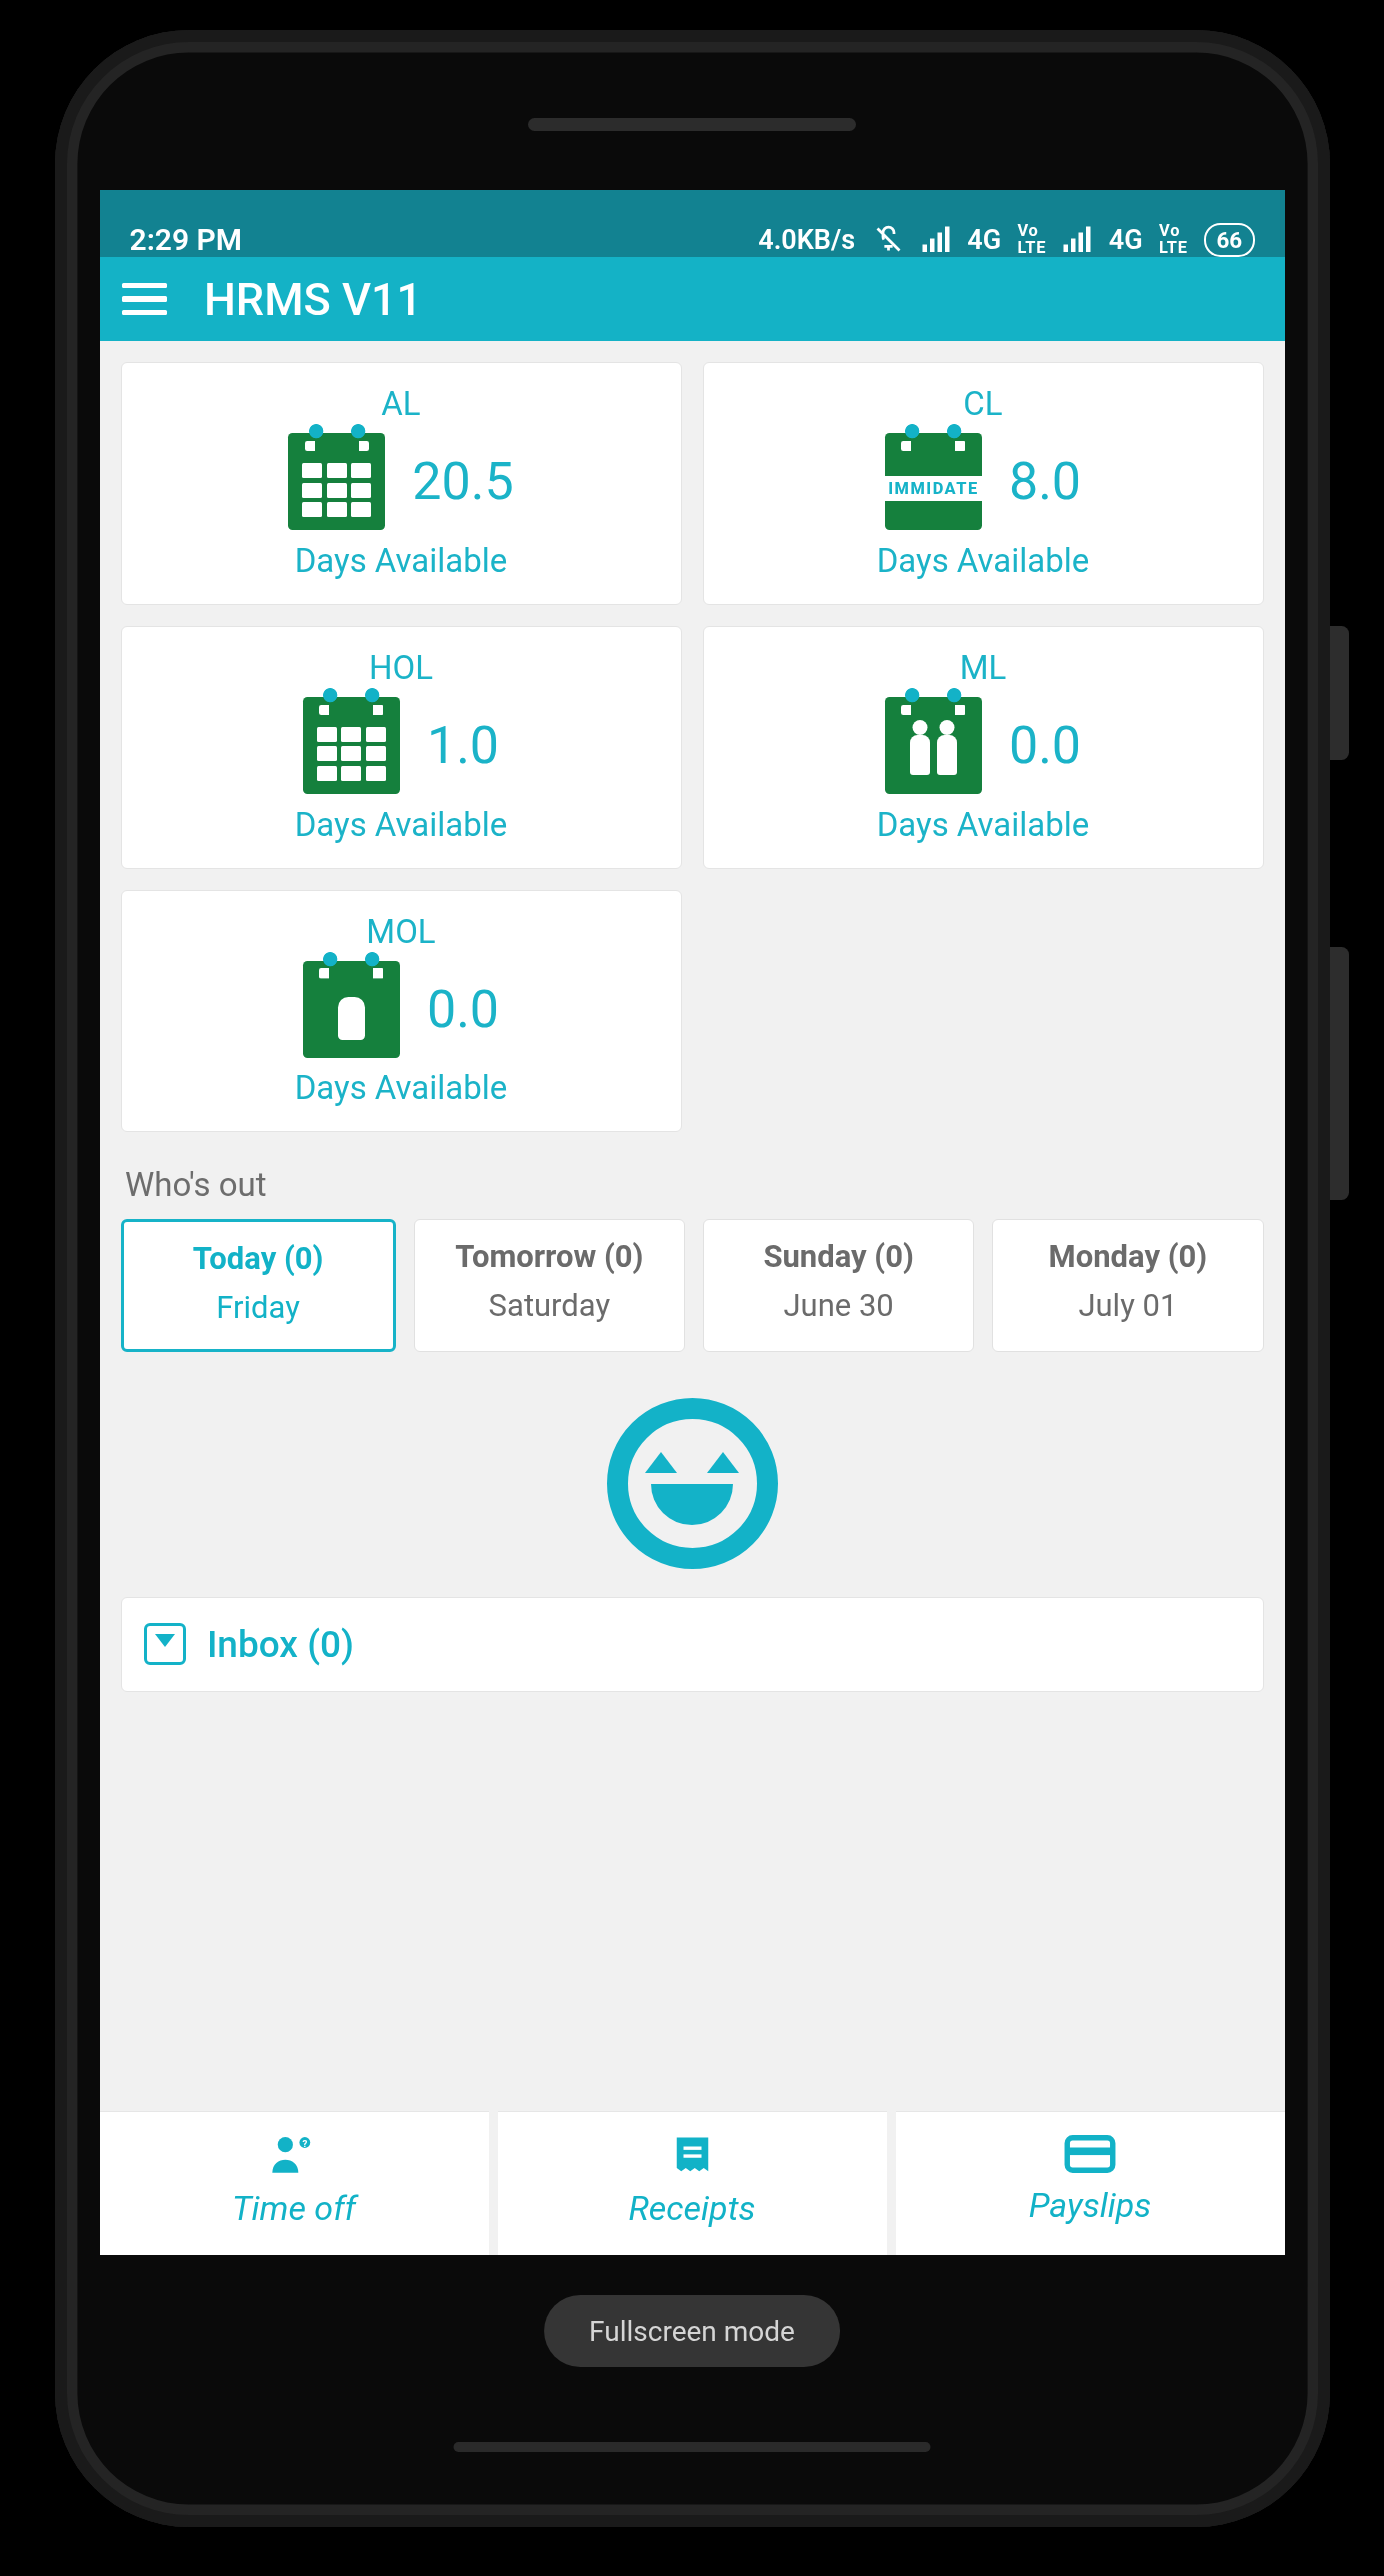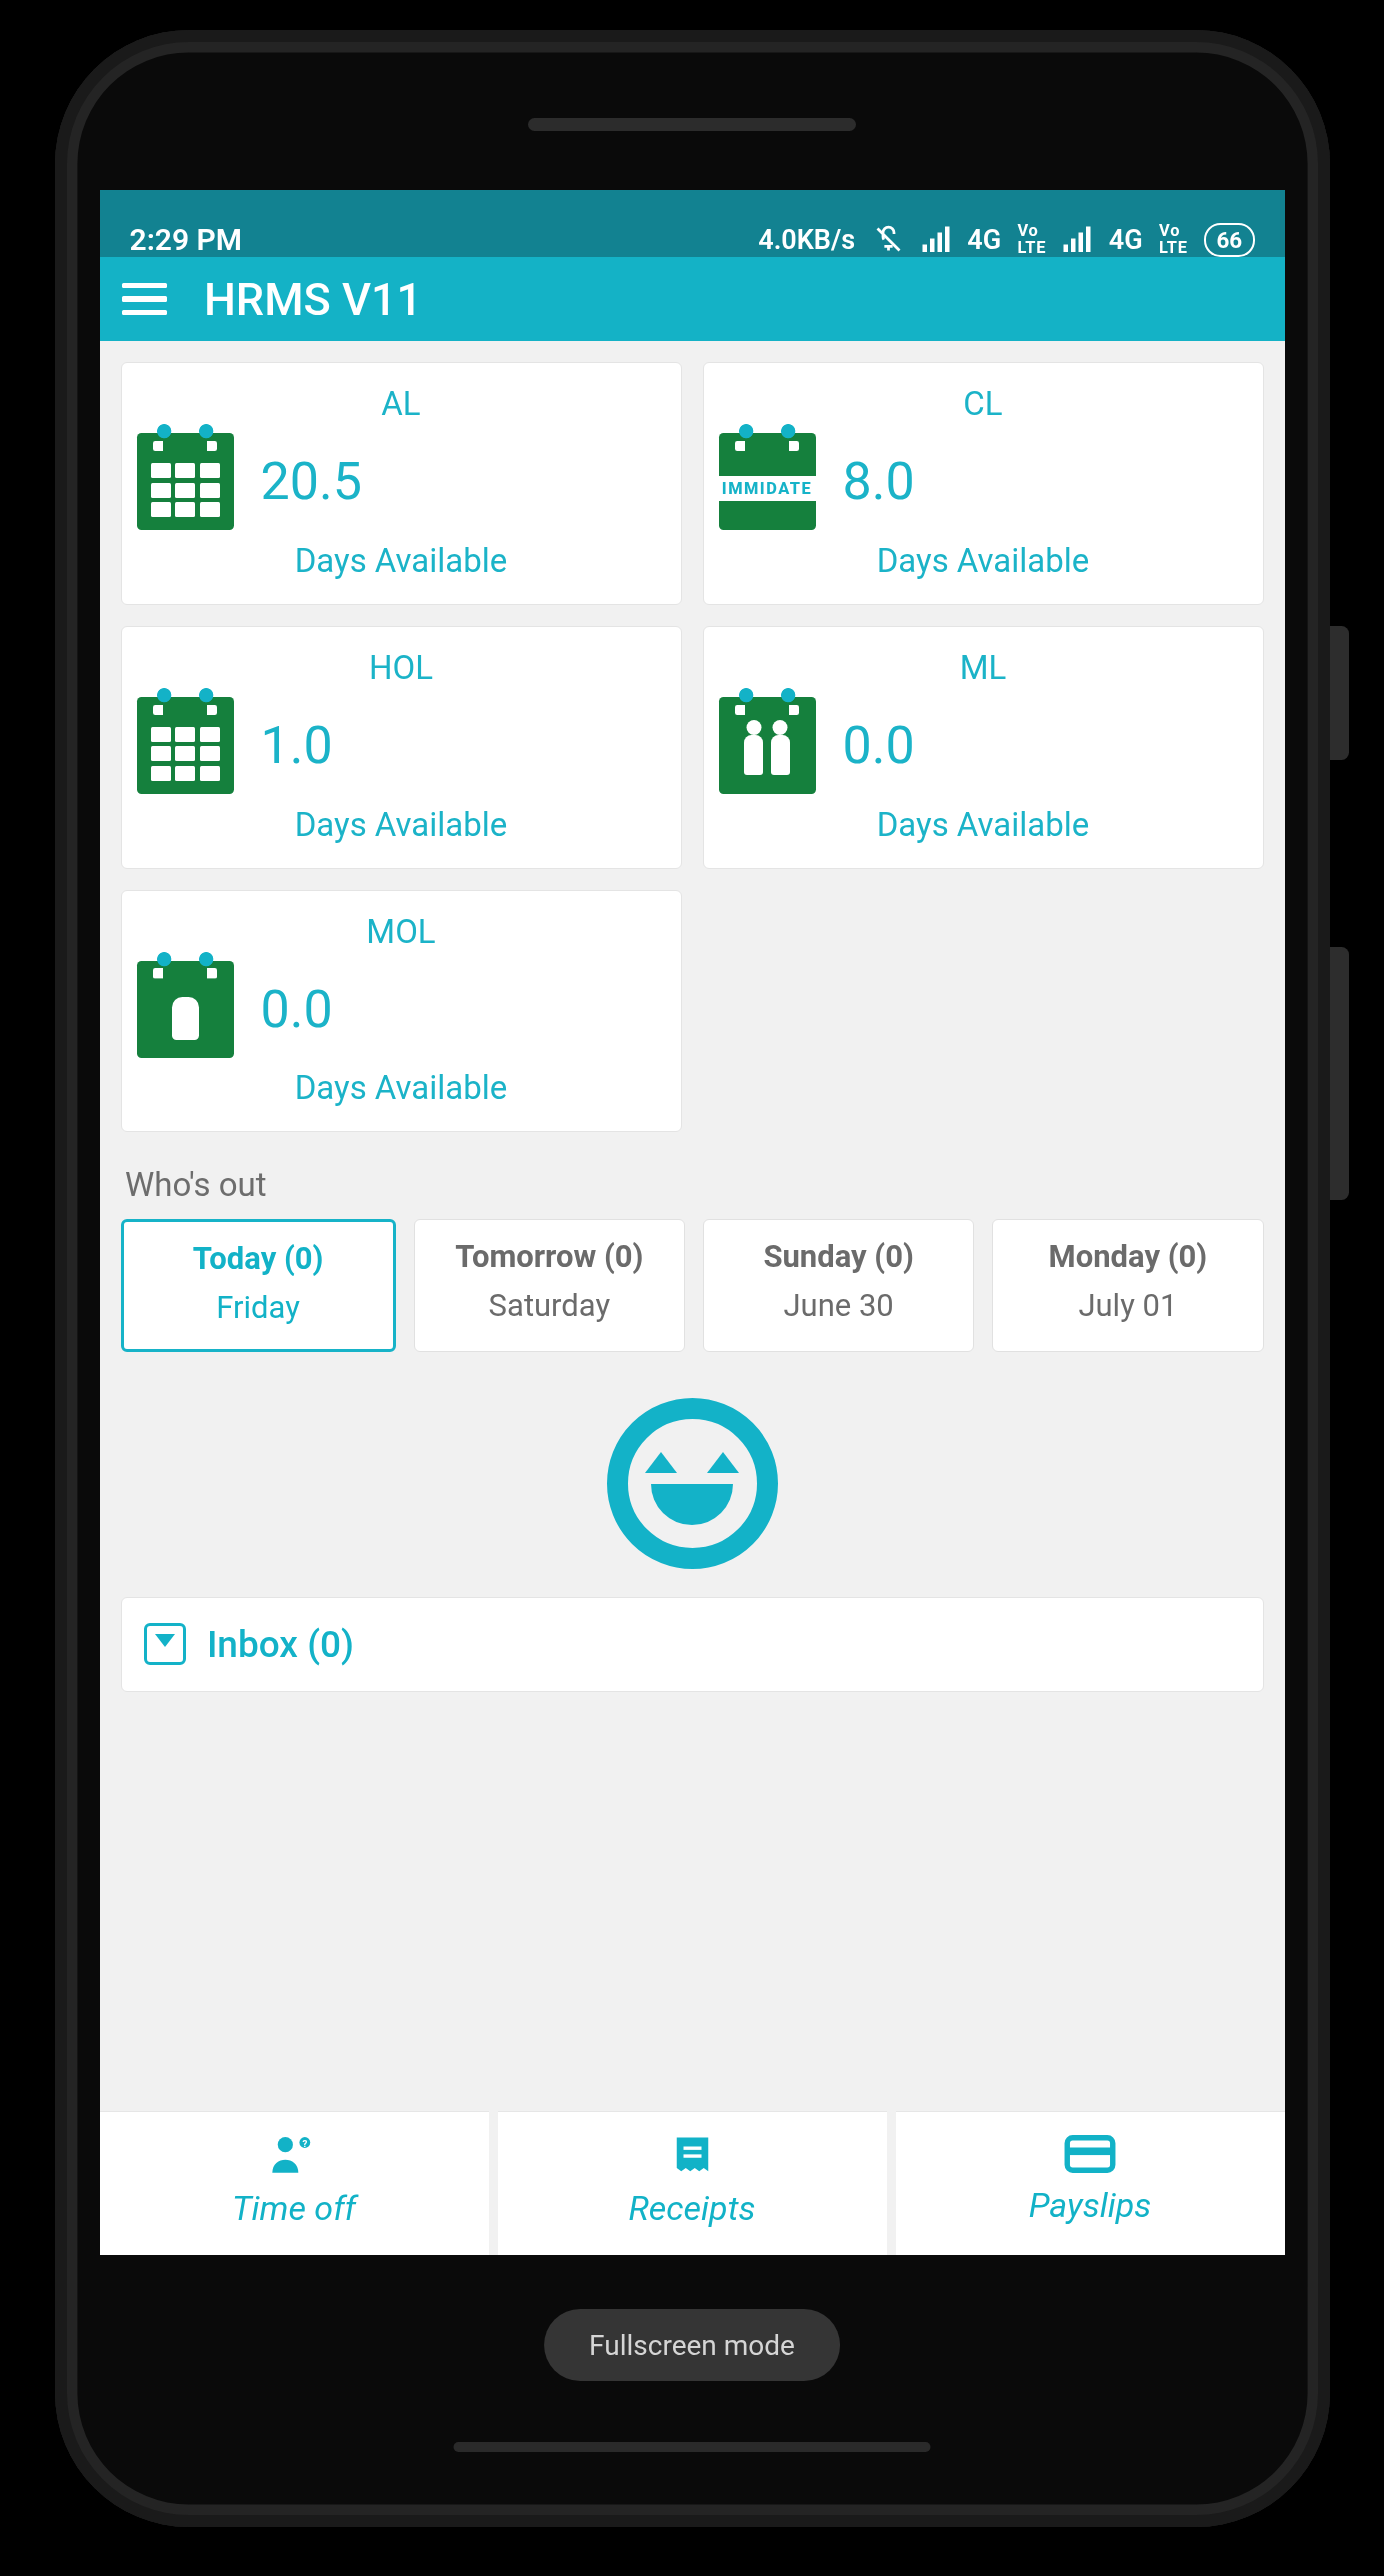--- a/index.html
+++ b/index.html
@@ -50,21 +50,21 @@
   }
   .bottom-speaker {
     position: absolute;
     bottom: 75px; left: 50%; transform: translateX(-50%);
     width: 477px; height: 10.4px;
     border-radius: 6px;
     background: #2a2a2a;
   }
   .fs-pill {
     position: absolute;
-    bottom: 146px; left: 50%; transform: translateX(-50%);
+    bottom: 160px; left: 50%; transform: translateX(-50%);
     padding: 19.4px 45px;
     border-radius: 45px;
     background: #353535;
     color: #d5d5d5;
     font-size: 28px;
   }
 
   
   .screen {
     position: relative;
@@ -131,21 +131,21 @@
     gap: 21px;
   }
   .leave-card {
     background: #fff;
     border: 1.5px solid #e4e4e4;
     border-radius: 6px;
     padding: 21px 15px 24px;
     text-align: center;
   }
   .leave-label   { color: #1bb3c8; font-size: 33px; margin-bottom: 10.4px; }
-  .leave-row     { display: flex; align-items: center; justify-content: flex-start; gap: 27px; }
+  .leave-row     { display: flex; align-items: center; justify-content: center; gap: 27px; }
   .leave-value   { color: #1bb3c8; font-size: 52px; font-weight: 400; }
   .leave-caption { color: #1bb3c8; font-size: 33px; margin-top: 10.4px; }
 
   .cal-ico {
     width: 97px; height: 97px;
     background: #15803d;
     border-radius: 4.5px;
     position: relative;
     display: flex; align-items: center; justify-content: center;
   }

